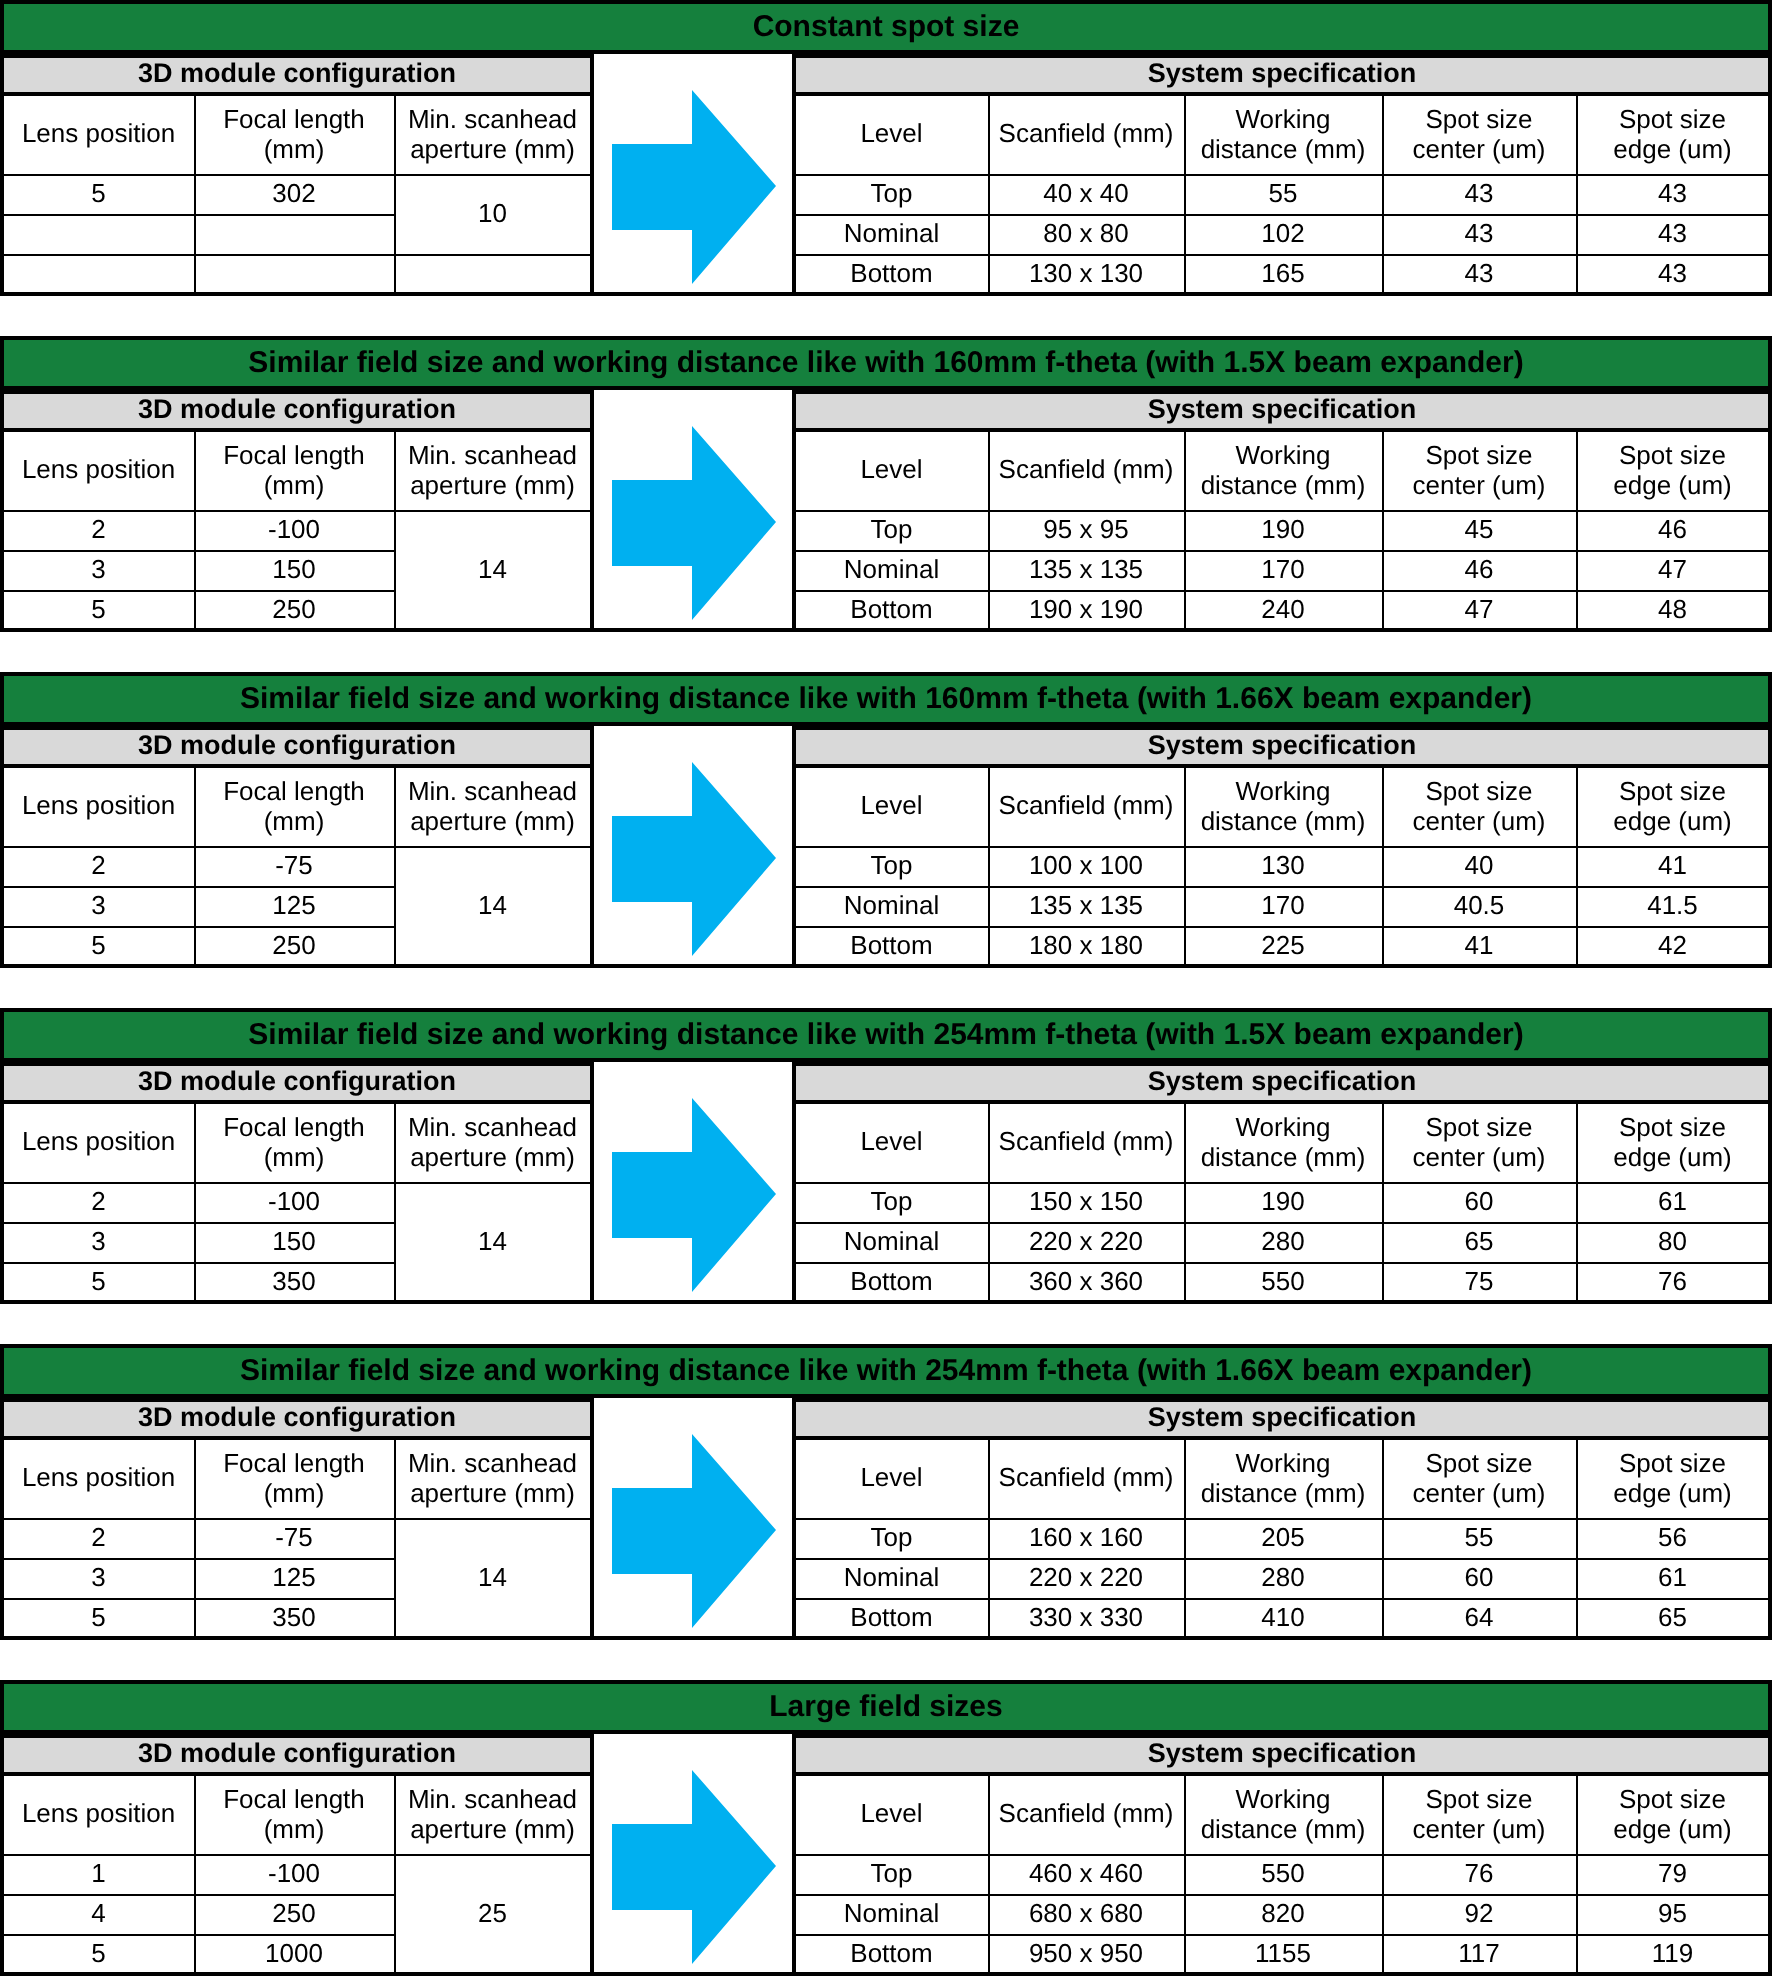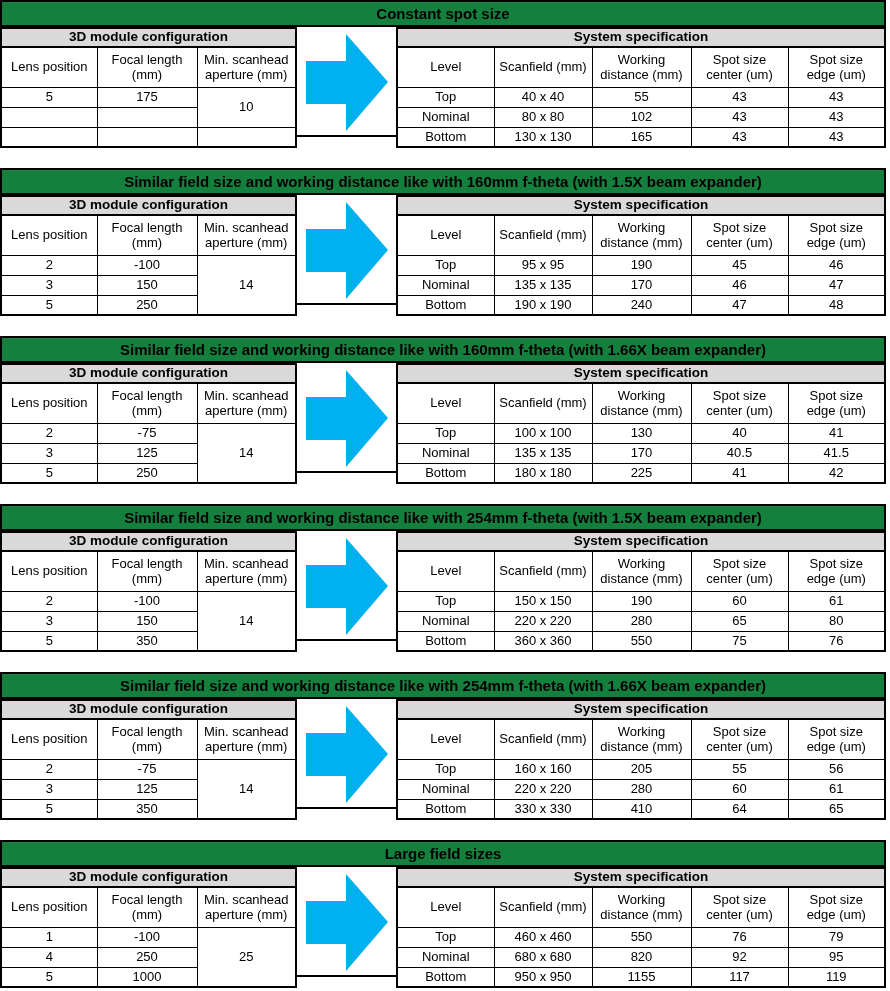--- a/index.html
+++ b/index.html
@@ -2,21 +2,21 @@
 <html><head>
 <meta charset="utf-8">
 <style>
   * { box-sizing: border-box; }
   body { margin: 0; width: 890px; background: #fff; color: #000;
          font-family: "Liberation Sans", sans-serif; }
   .page { padding: 0; }
   .section { width: 886px; margin: 0 0 20px 0; }
   .title-bar { background: #15803d; border: 2px solid #000; text-align: center;
                font-weight: bold; font-size: 15px; padding: 3px 0; line-height: 17px; }
-  .body-row { display: flex; align-items: center; }
+  .body-row { display: flex; align-items: flex-end; }
   table { border-collapse: collapse; table-layout: fixed; }
   td { border: 1px solid #000; text-align: center; vertical-align: middle;
        font-size: 13px; padding: 0 2px; height: 20px; line-height: 1.2; }
   .cfg  { width: 295px; border: 2px solid #000; }
   .spec { width: 488px; border: 2px solid #000; }
   .hdr-gray td { background: #D9D9D9; font-weight: bold; font-size: 13.5px;
                  height: 19px; border-bottom: 2px solid #000; }
   .col-hdr td { height: 40px; }
   .arrow-cell { width: 103px; border-bottom: 2px solid #000; background: #fff;
                 display: flex; align-items: center; justify-content: center; }
@@ -48,21 +48,21 @@
                 <div>Focal length</div>
                 <div>(mm)</div>
               </td>
           <td>
                 <div>Min. scanhead</div>
                 <div>aperture (mm)</div>
               </td>
         </tr>
         <tr>
           <td>5</td>
-          <td>175</td>
+          <td>302</td>
           <td rowspan="2">10</td>
         </tr>
         <tr>
           <td></td>
           <td></td>
         </tr>
         <tr>
           <td></td>
           <td></td>
           <td></td>

